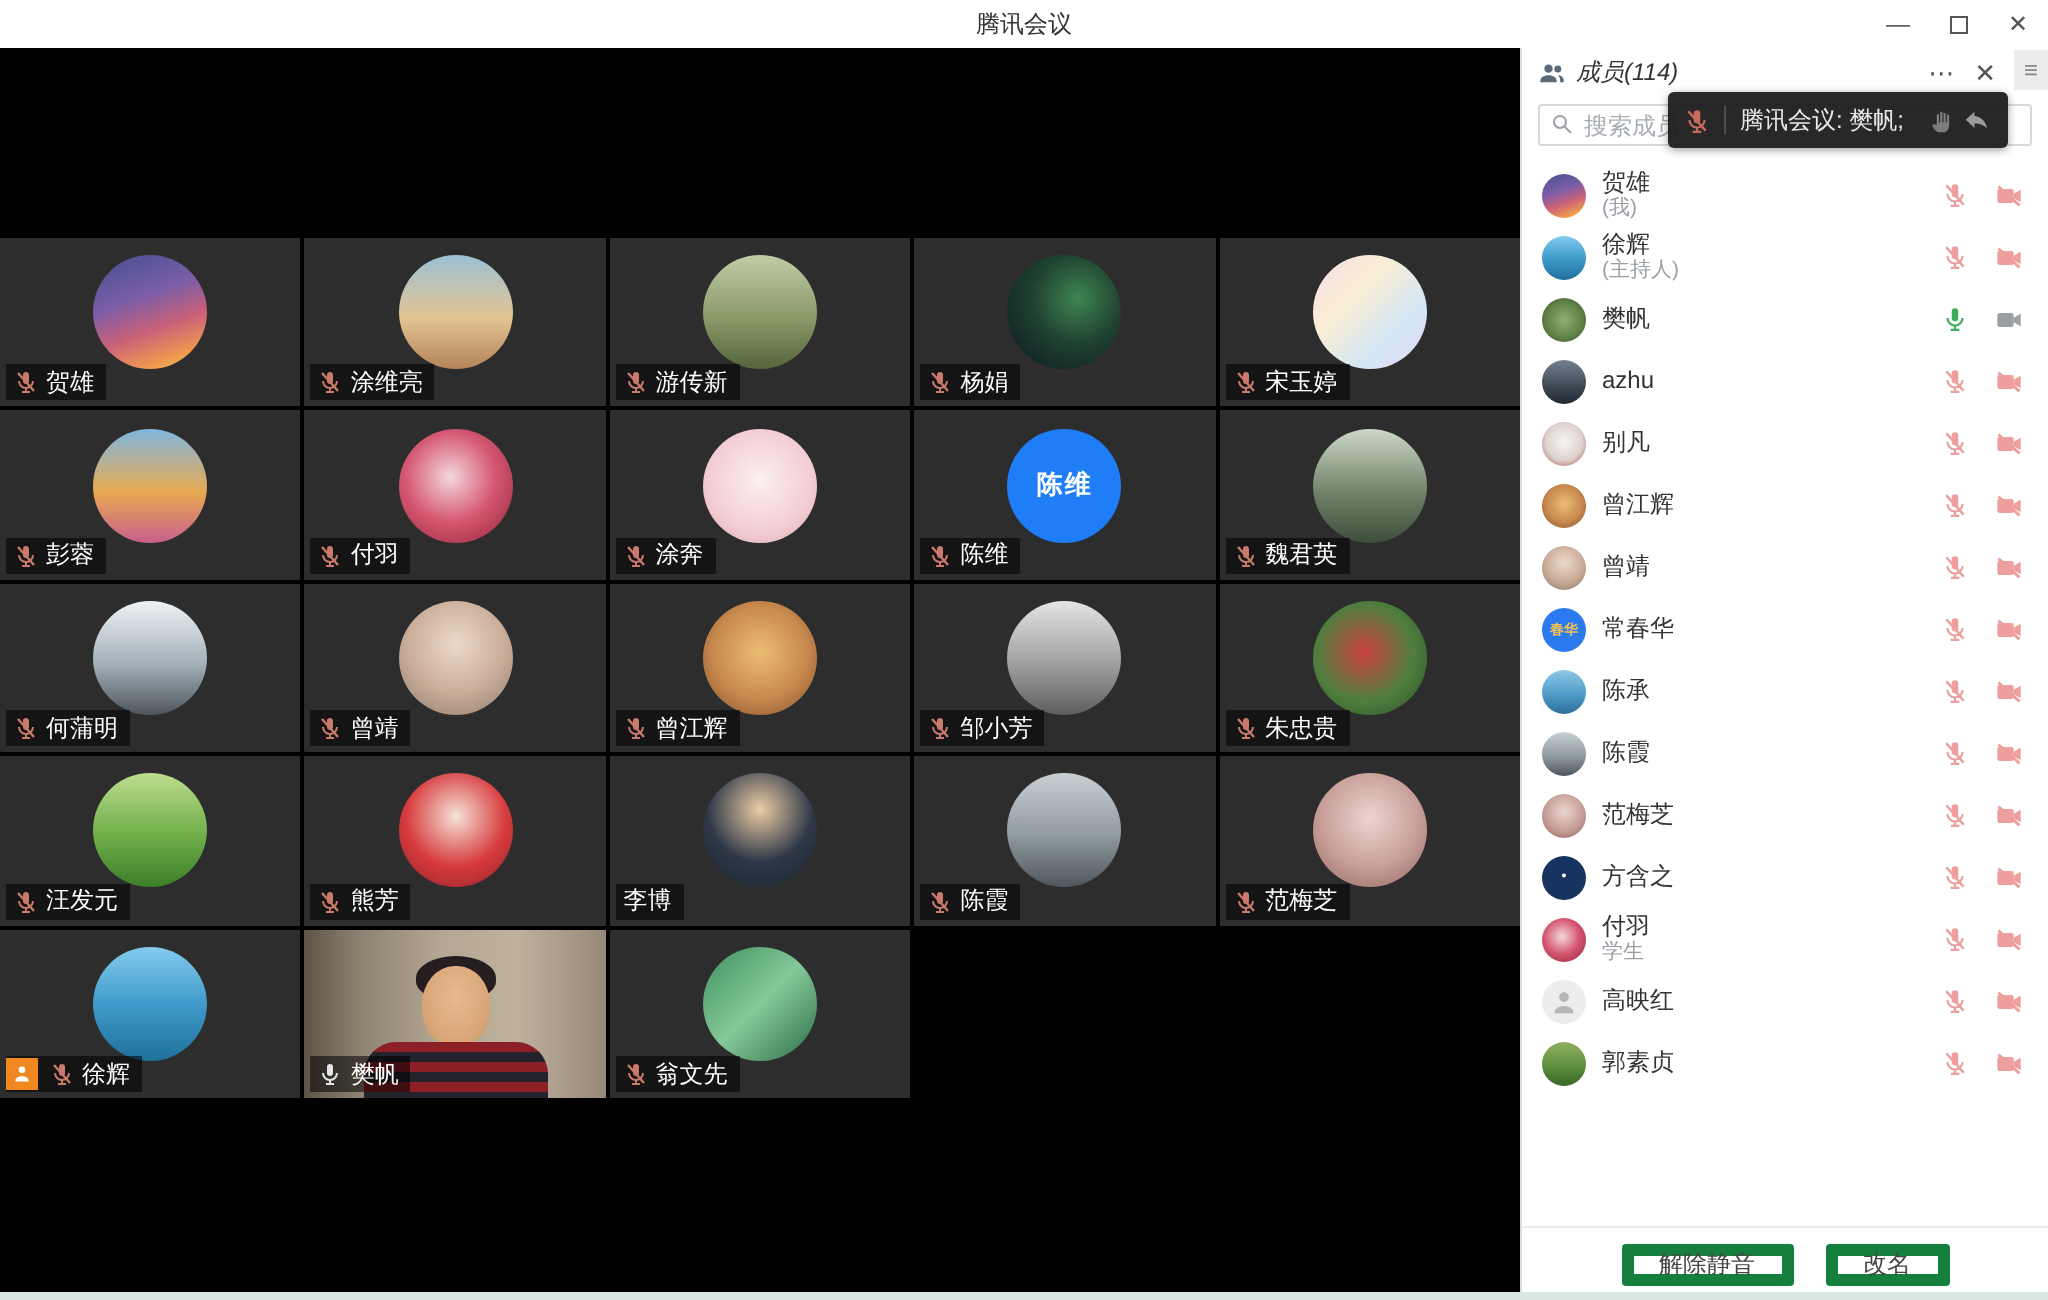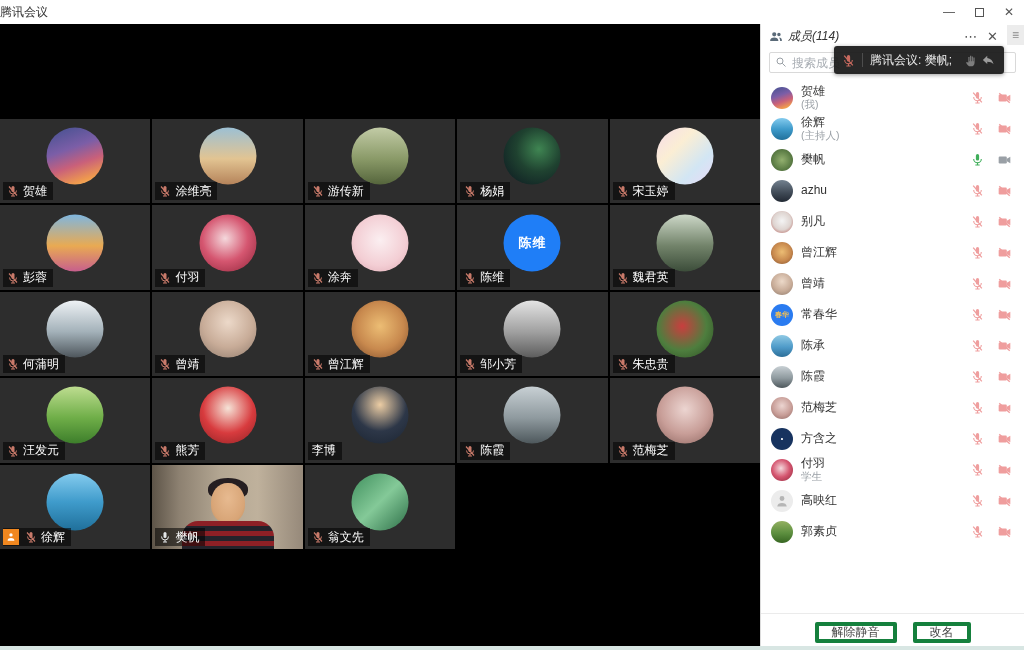--- a/index.html
+++ b/index.html
@@ -1,21 +1,21 @@
 <!DOCTYPE html>
 <html><head>
 <meta charset="utf-8">
 <style>
   * { box-sizing: border-box; margin: 0; padding: 0; }
   html,body { width:1024px; height:650px; overflow:hidden; }
   body { position:relative; background:#000; font-family:"Liberation Sans","DejaVu Sans",sans-serif; }
 
   
   .titlebar { position:absolute; top:0; left:0; width:1024px; height:24px; background:#fff;
-              display:flex; align-items:center; justify-content:flex-start; z-index:20; }
+              display:flex; align-items:center; justify-content:center; z-index:20; }
   .win-title { font-size:12px; color:#333; }
   .win-controls { position:absolute; right:10px; top:0; height:24px; display:flex; align-items:center; gap:20px; }
   .win-btn { color:#555; font-size:12px; line-height:1; cursor:default; display:flex; align-items:center; }
   .max-box { width:9px; height:9px; border:1px solid #555; display:inline-block; }
 
   
   .video-area { position:absolute; left:0; top:24px; width:760px; height:626px; background:#000; }
   .video-grid { position:absolute; left:0; top:95px; width:760px; height:430px;
                 display:grid; grid-template-columns:repeat(5,1fr); grid-template-rows:repeat(5,1fr);
                 gap:2px; background:#000; }
@@ -91,21 +91,21 @@
   .m-name { font-size:12px; color:#333; white-space:nowrap; overflow:hidden; }
   .m-sub { font-size:10.5px; color:#9aa0a6; white-space:nowrap; }
   .m-icons { display:flex; align-items:center; gap:13px; flex:none; }
   .m-mic { width:13px; height:13px; color:#efA0a0; color:#ef9e9e; }
   .m-mic.active { color:#3fae5a; }
   .m-cam { width:15px; height:14px; color:#ef9e9e; }
   .m-cam.on { color:#9aa0a6; }
 
   .panel-footer { height:37px; border-top:1px solid #ebebeb; display:flex; align-items:center;
                   justify-content:center; gap:16px; flex:none; }
-  .footer-btn { height:21px; padding:0 13px; border:4px solid #15803d; border-radius:2px; background:#fff;
+  .footer-btn { height:21px; padding:0 13px; border:6px solid #15803d; border-radius:2px; background:#fff;
                 font-size:12px; color:#444; display:flex; align-items:center; cursor:default;
                 font-family:"Liberation Sans","DejaVu Sans",sans-serif; }
 
   .bottom-strip { position:absolute; left:0; right:0; bottom:0; height:4px; background:#d8e6e3; z-index:30; }
 </style>
 </head>
 <body>
 
 <div class="titlebar">
   <span class="win-title">腾讯会议</span>

